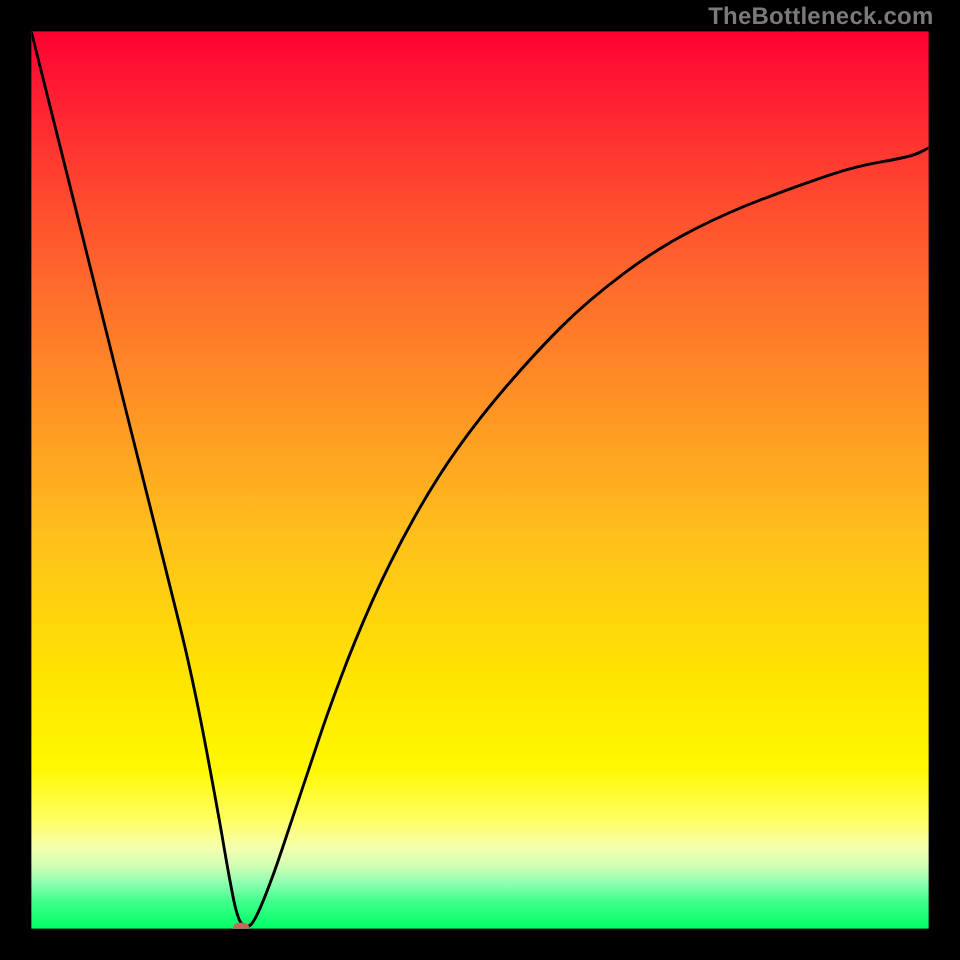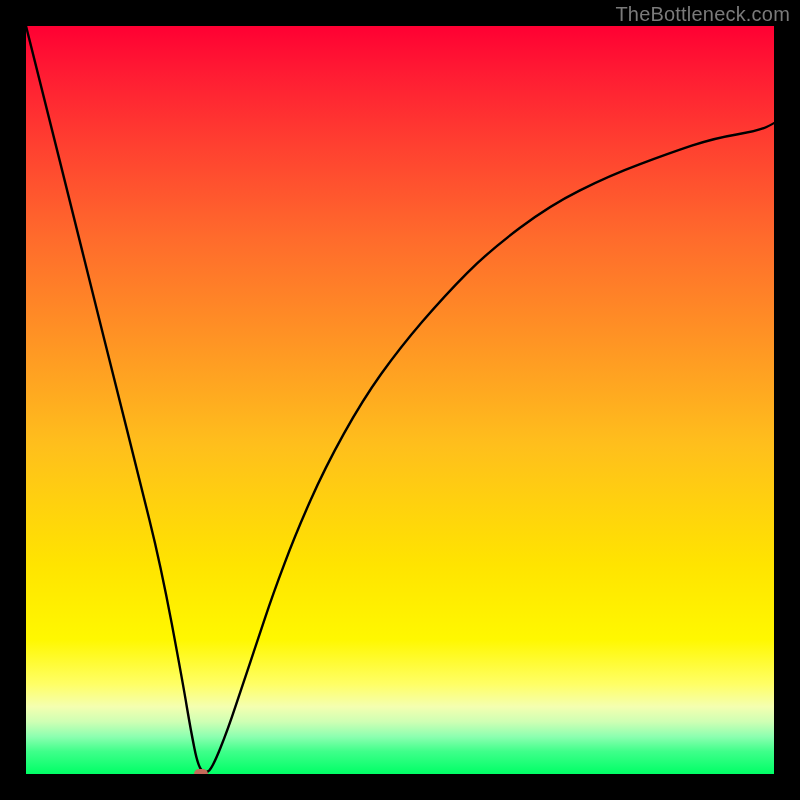--- a/index.html
+++ b/index.html
@@ -59,25 +59,25 @@
     position: absolute;
     width: 14px;
     height: 10px;
     border-radius: 5px;
     background: #c46a5a;
     transform: translate(-50%, -50%);
   }
   .watermark {
     position: absolute;
     top: 3px;
-    right: 10px;
+    right: 22px;
     color: #7a7a7a;
     font-size: 20px;
     letter-spacing: 0.2px;
-    font-weight: 400;
+    font-weight: 700;
   }
 </style>
 </head>
 <body>
 
 <div class="frame">
 
   <div class="plot">
     <div class="gradient-bg"></div>
 

